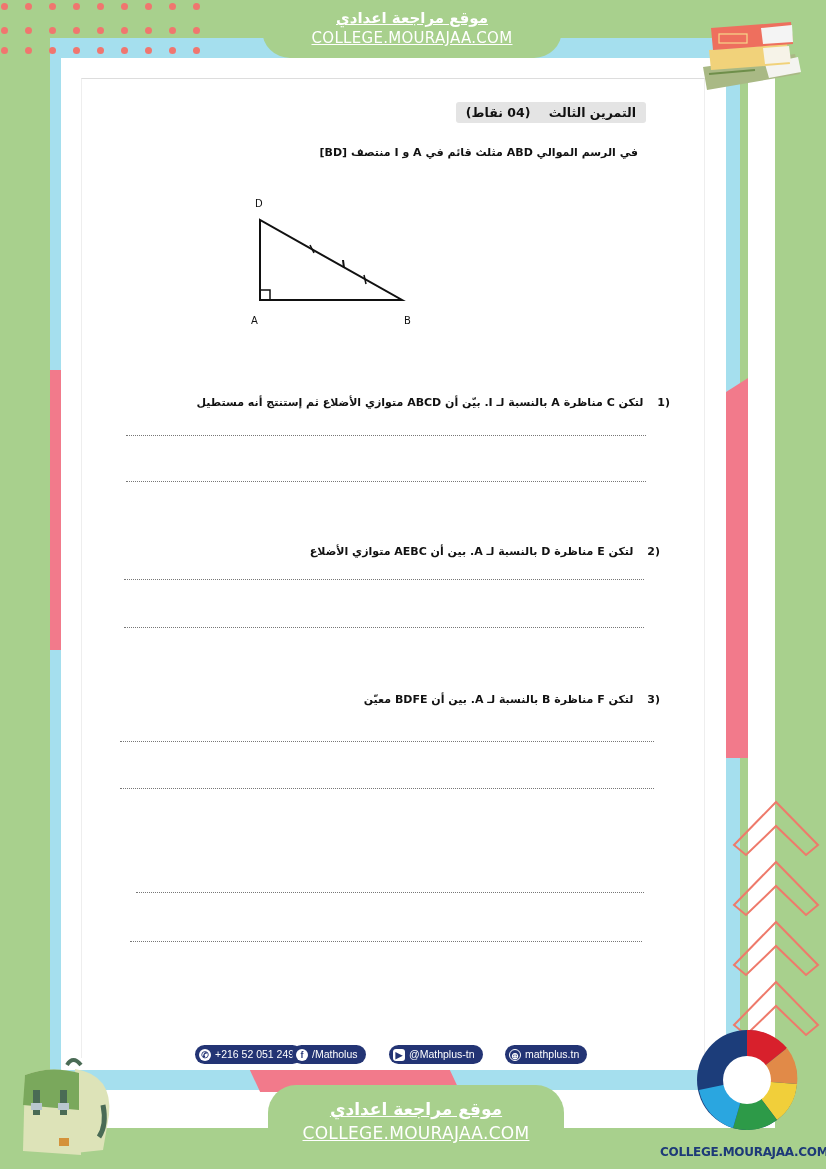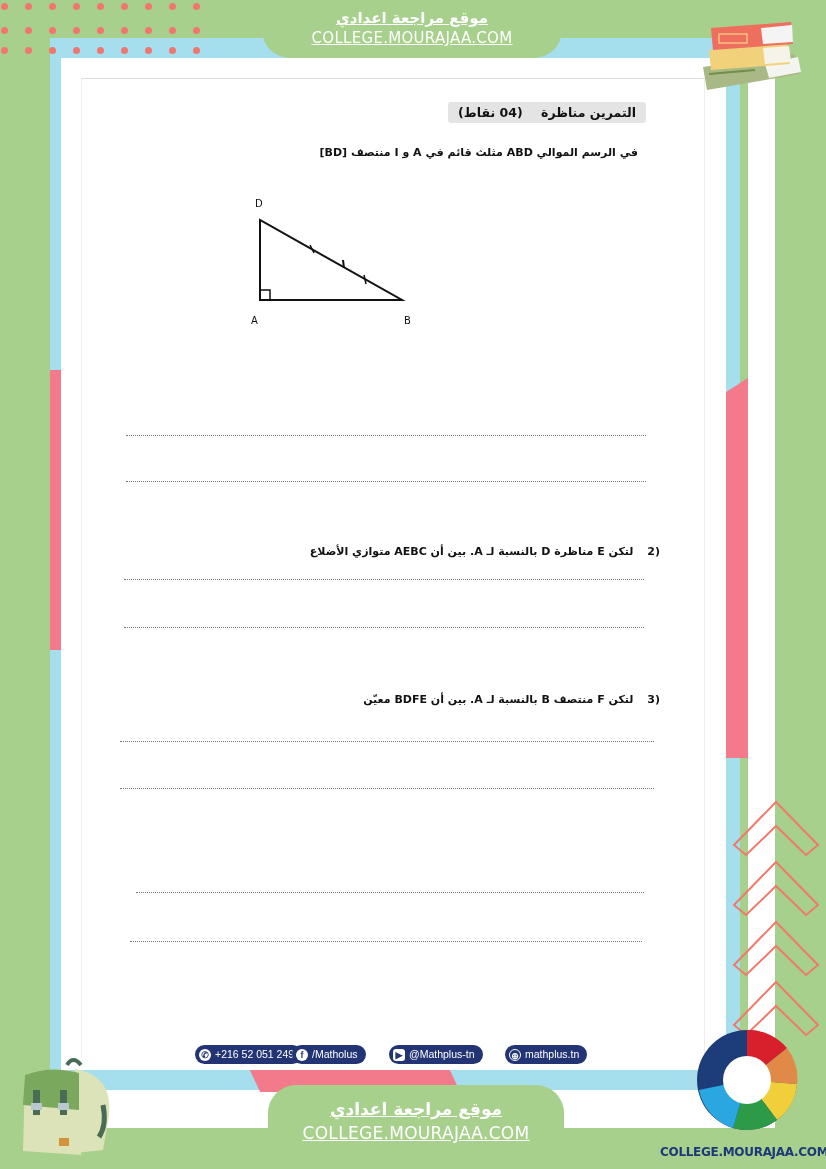--- a/index.html
+++ b/index.html
@@ -95,38 +95,42 @@
   <div class="paper-inner"></div>
 </div>
 
 <div class="site-pill top">
   <div class="ar">موقع مراجعة اعدادي</div>
   <div class="en">COLLEGE.MOURAJAA.COM</div>
 </div>
 
 <div class="doc">
   <div class="ex-title">
-    <span>التمرين مناظرة</span>
+    <span>التمرين الثالث</span>
     <span class="pts">(04 نقاط)</span>
   </div>
   <div class="intro">في الرسم الموالي ABD مثلث قائم في A و I منتصف [BD]</div>
 
+  <div class="q" style="right:156px; top:396px;">
+    <span class="num">(1</span>
+    <span>لتكن C مناظرة A بالنسبة لـ I. بيّن أن ABCD متوازي الأضلاع ثم إستنتج أنه مستطيل</span>
+  </div>
   <div class="dotline" style="left:126px; top:434px; width:520px;"></div>
   <div class="dotline" style="left:126px; top:480px; width:520px;"></div>
 
   <div class="q" style="right:166px; top:545px;">
     <span class="num">(2</span>
     <span>لتكن E مناظرة D بالنسبة لـ A. بين أن AEBC متوازي الأضلاع</span>
   </div>
   <div class="dotline" style="left:124px; top:578px; width:520px;"></div>
   <div class="dotline" style="left:124px; top:626px; width:520px;"></div>
 
   <div class="q" style="right:166px; top:693px;">
     <span class="num">(3</span>
-    <span>لتكن F منتصف B بالنسبة لـ A. بين أن BDFE معيّن</span>
+    <span>لتكن F مناظرة B بالنسبة لـ A. بين أن BDFE معيّن</span>
   </div>
   <div class="dotline" style="left:120px; top:740px; width:534px;"></div>
   <div class="dotline" style="left:120px; top:787px; width:534px;"></div>
 
   <div class="dotline" style="left:136px; top:891px; width:508px;"></div>
   <div class="dotline" style="left:130px; top:940px; width:512px;"></div>
 </div>
 
 <div class="figure">
   <svg viewBox="0 0 190 140">

